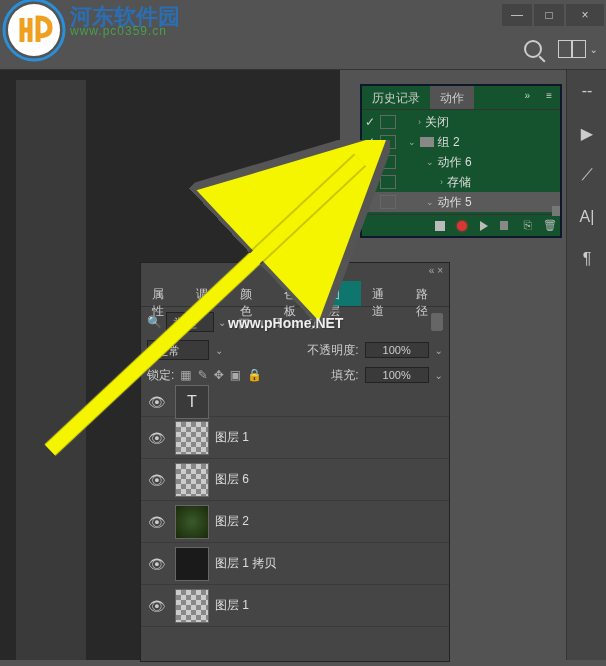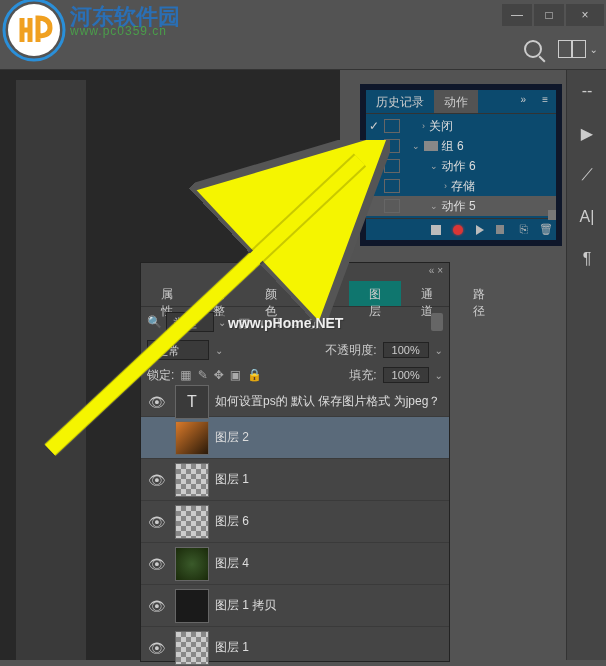--- a/index.html
+++ b/index.html
@@ -21,21 +21,21 @@
 .search-icon::after { content: ''; position: absolute; width: 8px; height: 2px; background: #ccc; bottom: -4px; right: -6px; transform: rotate(45deg); }
 .workspace-icon { width: 28px; height: 18px; display: flex; }
 .workspace-icon span { flex: 1; border: 1px solid #ccc; }
 .chev { color: #ccc; font-size: 10px; }
 
 
 .canvas-area { position: absolute; left: 0; top: 70px; width: 340px; height: 590px; background: #282828; }
 .canvas-inner { position: absolute; left: 16px; top: 10px; width: 70px; height: 580px; background: #3a3a3a; }
 
 
-.actions-panel { position: absolute; right: 44px; top: 84px; width: 202px; background: #0c4a6e; border: 6px solid #0f172a; }
+.actions-panel { position: absolute; right: 44px; top: 84px; width: 202px; background: #14532d; border: 2px solid #0f172a; }
 .actions-tabs { display: flex; height: 24px; border-bottom: 1px solid #333; }
 .tab { padding: 4px 10px; font-size: 12px; color: #ccc; cursor: pointer; }
 .tab.active { background: #535353; font-family: Liberation Mono, monospace; }
 .tab-spacer { flex: 1; }
 .tab-menu { padding: 4px 8px; color: #ccc; font-size: 10px; }
 .action-list { padding: 2px 0; }
 .action-row { display: flex; align-items: center; height: 20px; font-size: 12px; color: #ddd; }
 .action-chk { width: 16px; text-align: center; color: #ccc; }
 .action-box { width: 16px; height: 14px; border: 1px solid #666; margin: 0 2px; }
 .action-indent { display: inline-block; }
@@ -50,29 +50,29 @@
 .play-btn { width: 0; height: 0; border-left: 8px solid #bbb; border-top: 5px solid transparent; border-bottom: 5px solid transparent; }
 
 
 .right-bar { position: absolute; right: 0; top: 70px; width: 40px; height: 590px; background: #454545; border-left: 1px solid #333; }
 .right-item { width: 40px; height: 42px; display: flex; align-items: center; justify-content: center; color: #ccc; font-size: 16px; }
 
 
 .layers-panel { position: absolute; left: 140px; top: 262px; width: 310px; height: 400px; background: #454545; border: 1px solid #222; }
 .layers-header { display: flex; height: 18px; justify-content: flex-end; padding: 2px 6px; color: #aaa; font-size: 10px; }
 .layers-tabs { display: flex; height: 26px; border-bottom: 1px solid #333; }
-.ltab { padding: 5px 20px; font-size: 12px; color: #ccc; cursor: pointer; }
+.ltab { padding: 5px 11px; font-size: 12px; color: #ccc; cursor: pointer; }
 .ltab.active { background: #0f766e; }
 .layers-filter { display: flex; height: 30px; align-items: center; padding: 0 6px; gap: 4px; }
 .filter-select { background: #3a3a3a; border: 1px solid #222; color: #ccc; font-size: 12px; padding: 2px 16px 2px 6px; height: 20px; position: relative; }
 .filter-icons { display: flex; gap: 8px; margin-left: 8px; color: #999; font-size: 13px; }
 .filter-toggle { margin-left: auto; width: 12px; height: 18px; background: #666; border-radius: 2px; }
 .blend-row { display: flex; height: 26px; align-items: center; padding: 0 6px; gap: 6px; font-size: 12px; color: #ccc; }
 .blend-select { background: #3a3a3a; border: 1px solid #222; color: #ccc; padding: 2px 28px 2px 8px; height: 20px; }
-.opacity-input { background: #3a3a3a; border: 1px solid #222; color: #ccc; width: 46px; padding: 1px 2px; font-size: 11px; text-align: center; }
+.opacity-input { background: #3a3a3a; border: 1px solid #222; color: #ccc; width: 64px; padding: 1px 2px; font-size: 11px; text-align: center; }
 .lock-row { display: flex; height: 24px; align-items: center; padding: 0 6px; gap: 6px; font-size: 12px; color: #ccc; }
 .lock-icons { display: flex; gap: 6px; color: #aaa; font-size: 12px; }
 .layer-list { }
 .layer-row { display: flex; align-items: center; height: 42px; border-bottom: 1px solid #3a3a3a; padding: 0 4px; }
 .layer-row.selected { background: #5a6a7a; }
 .layer-row.text-layer { height: 30px; }
 .eye { width: 24px; text-align: center; color: #ccc; font-size: 14px; }
 .thumb { width: 34px; height: 34px; border: 1px solid #666; margin: 0 6px; display: flex; align-items: center; justify-content: center; font-size: 16px; color: #ddd; }
 .thumb.text { background: #3a3a3a; }
 .thumb.img1 { background: linear-gradient(135deg, #d97a2a 0%, #2a1a0a 100%); }
@@ -137,21 +137,21 @@
       <span class="action-indent" style="width:20px"></span>
       <span class="action-arrow">›</span>
       <span>关闭</span>
     </div>
     <div class="action-row">
       <span class="action-chk">✓</span>
       <span class="action-box"></span>
       <span class="action-indent" style="width:10px"></span>
       <span class="action-arrow">⌄</span>
       <span class="folder-icon"></span>
-      <span>组 6</span>
+      <span>组 2</span>
     </div>
     <div class="action-row">
       <span class="action-chk">✓</span>
       <span class="action-box"></span>
       <span class="action-indent" style="width:28px"></span>
       <span class="action-arrow">⌄</span>
       <span>动作 6</span>
     </div>
     <div class="action-row">
       <span class="action-chk">✓</span>
@@ -238,41 +238,35 @@
       <span>🔒</span>
     </div>
     <span style="margin-left:auto">填充:</span>
     <span class="opacity-input">100%</span>
     <span style="color:#aaa;font-size:10px;">⌄</span>
   </div>
   <div class="layer-list">
     <div class="layer-row text-layer">
       <span class="eye">👁</span>
       <span class="thumb text">T</span>
-      <span class="layer-name">如何设置ps的 默认 保存图片格式 为jpeg？</span>
-    </div>
-    <div class="layer-row selected">
-      <span class="eye"></span>
-      <span class="thumb img1"></span>
-      <span class="layer-name">图层 2</span>
     </div>
     <div class="layer-row">
       <span class="eye">👁</span>
       <span class="thumb checker"></span>
       <span class="layer-name">图层 1</span>
     </div>
     <div class="layer-row">
       <span class="eye">👁</span>
       <span class="thumb checker"></span>
       <span class="layer-name">图层 6</span>
     </div>
     <div class="layer-row">
       <span class="eye">👁</span>
       <span class="thumb green"></span>
-      <span class="layer-name">图层 4</span>
+      <span class="layer-name">图层 2</span>
     </div>
     <div class="layer-row">
       <span class="eye">👁</span>
       <span class="thumb black"></span>
       <span class="layer-name">图层 1 拷贝</span>
     </div>
     <div class="layer-row">
       <span class="eye">👁</span>
       <span class="thumb checker"></span>
       <span class="layer-name">图层 1</span>

